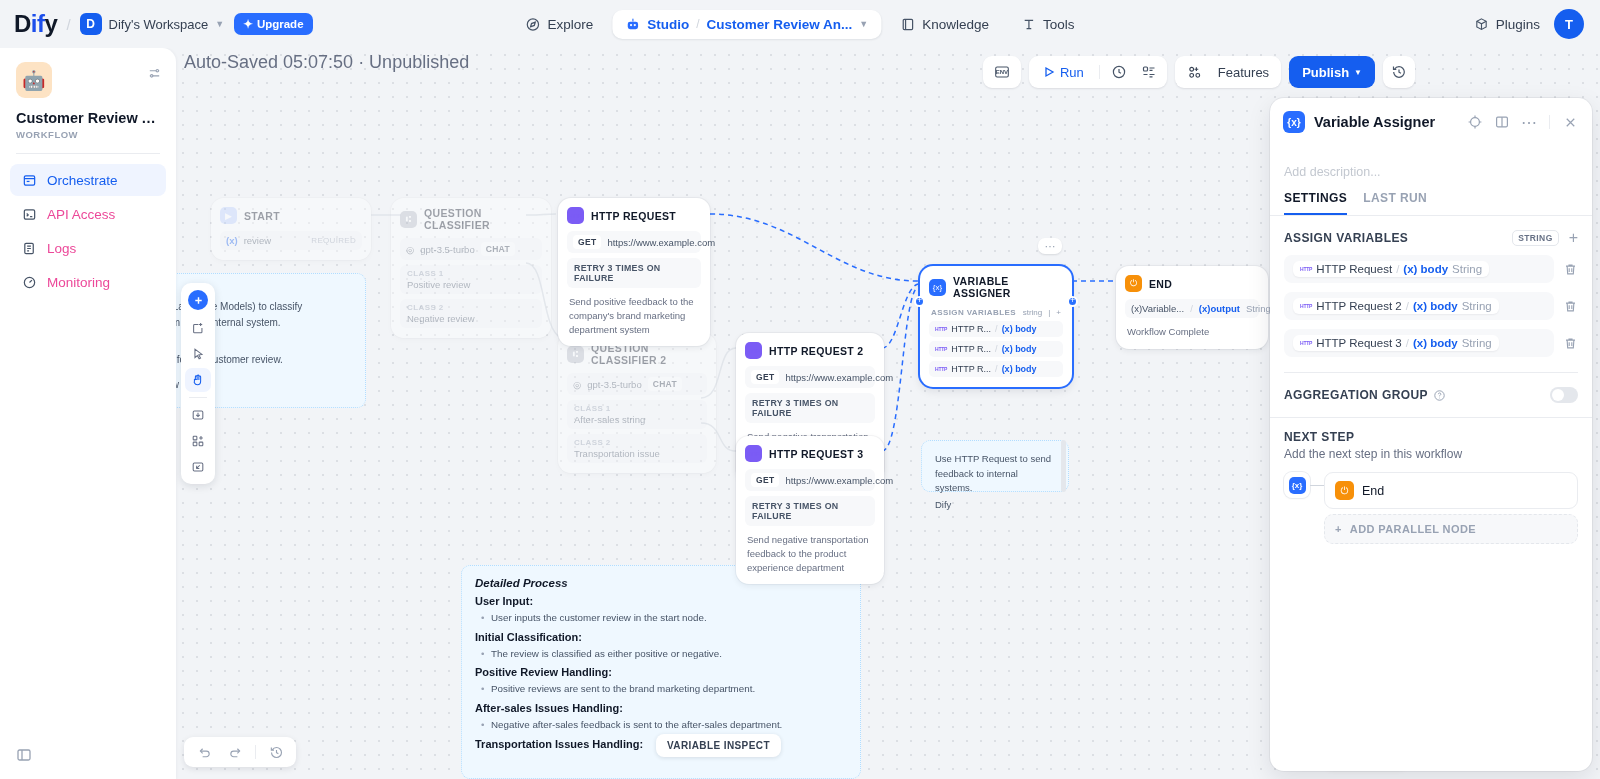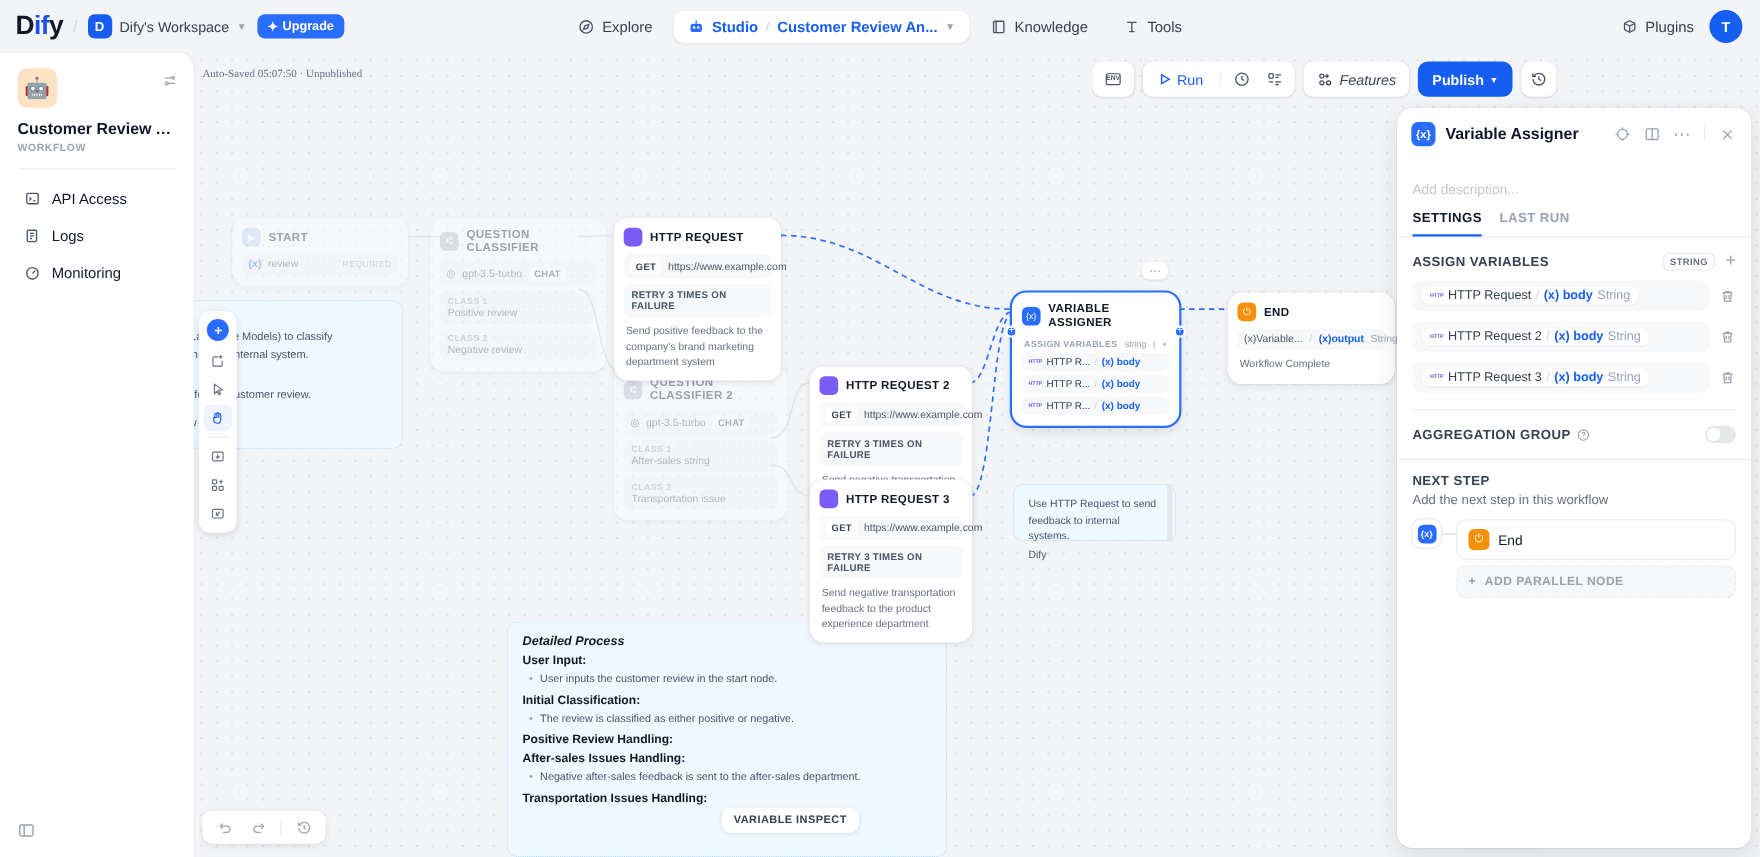--- a/index.html
+++ b/index.html
@@ -71,38 +71,37 @@
   }
   .app-title {
     margin-top: 12px; font-size: 14.5px; font-weight: 700; color: #101828;
     white-space: nowrap; overflow: hidden; text-overflow: ellipsis;
   }
   .app-type { margin-top: 3px; font-size: 9.5px; font-weight: 600; letter-spacing: .5px; color: #98a2b3; }
   .divider { height: 1px; background: #eaecf0; margin: 13px 16px 0 16px; }
   .nav-list { padding: 10px 10px 0 10px; display: flex; flex-direction: column; gap: 2px; }
   .side-item {
     display: flex; align-items: center; gap: 10px; padding: 8px 11px;
-    border-radius: 8px; font-size: 13.5px; color: #0f172a; cursor: pointer;
+    border-radius: 8px; font-size: 13.5px; color: #ec4899; cursor: pointer;
   }
   .side-item.active { background: #eff4ff; color: #155eef; font-weight: 500; }
   .side-item .ico { width: 16px; height: 16px; display: flex; align-items: center; justify-content: center; }
   .sidebar-foot { margin-top: auto; padding: 0 0 16px 16px; color: #98a2b3; }
 
   
   .canvas {
     position: absolute; top: 48px; left: 176px; width: 1424px; height: 731px;
     background-color: #f2f4f7;
     background-image: radial-gradient(circle, #dcdfe4 1px, transparent 1px);
     background-size: 14px 14px;
     overflow: hidden;
   }
   .autosave {
-    position: absolute; top: 14px; left: 8px; font-size: 10px; color: #676f83;
+    position: absolute; top: 4px; left: 8px; font-size: 18px; color: #676f83;
     z-index: 12;
-    font-family: Liberation Serif, serif;
   }
   
   .canvas-tools {
     position: absolute; top: 8px; right: 185px; display: flex; align-items: center; gap: 8px; z-index: 25;
   }
   .tool-pill {
     background: #fff; border-radius: 9px; box-shadow: 0 1px 2px rgba(16,24,40,.1);
     display: flex; align-items: center; height: 32px; padding: 0 4px; gap: 2px;
   }
   .env-btn {
@@ -113,22 +112,22 @@
     display: flex; align-items: center; gap: 5px; padding: 0 10px; height: 26px;
     color: #155eef; font-size: 13px; font-weight: 500; cursor: pointer; border-radius: 6px;
   }
   .vline { width: 1px; height: 14px; background: #eaecf0; margin: 0 3px; }
   .icon-btn {
     width: 28px; height: 26px; display: flex; align-items: center; justify-content: center;
     border-radius: 6px; cursor: pointer; color: #475467;
   }
   .features-btn {
     background: #fff; border-radius: 9px; box-shadow: 0 1px 2px rgba(16,24,40,.1);
-    height: 32px; display: flex; align-items: center; gap: 6px; padding: 0 12px;
-    font-size: 13px; color: #354052; cursor: pointer; font-style: italic;
+    height: 32px; display: flex; align-items: center; gap: 16px; padding: 0 12px;
+    font-size: 13px; color: #354052; cursor: pointer;
   }
   .publish-btn {
     background: #155eef; color: #fff; border-radius: 9px; height: 32px;
     display: flex; align-items: center; gap: 5px; padding: 0 13px;
     font-size: 13px; font-weight: 600; cursor: pointer;
   }
   .history-btn {
     background: #fff; border-radius: 9px; box-shadow: 0 1px 2px rgba(16,24,40,.1);
     width: 32px; height: 32px; display: flex; align-items: center; justify-content: center;
     color: #475467; cursor: pointer;
@@ -398,20 +397,30 @@
           <path d="M3 5h7M12 5h1M3 10.5h1M6 10.5h7"></path>
             <circle cx="11" cy="5" r="1.3"></circle>
             <circle cx="5" cy="10.5" r="1.3"></circle>
         </svg>
       </div>
       <div class="app-title">Customer Review Analysis...</div>
       <div class="app-type">WORKFLOW</div>
     </div>
     <div class="divider"></div>
     <div class="nav-list">
+      <div class="side-item active">
+        <span class="ico">
+          <svg width="15" height="15" viewBox="0 0 16 16" fill="none" stroke="#155eef" stroke-width="1.3">
+            <rect x="2.5" y="3" width="11" height="10" rx="1.5"></rect>
+              <path d="M2.5 6h11"></path>
+              <path d="M5 9h3"></path>
+          </svg>
+        </span>
+        <span>Orchestrate</span>
+      </div>
       <div class="side-item">
         <span class="ico">
           <svg width="15" height="15" viewBox="0 0 16 16" fill="none" stroke="#475467" stroke-width="1.3">
             <rect x="2.5" y="3" width="11" height="10" rx="1.5"></rect>
               <path d="M5 7l1.6 1.4L5 9.8M8.6 10.2h2.4"></path>
           </svg>
         </span>
         <span>API Access</span>
       </div>
       <div class="side-item">
@@ -685,20 +694,21 @@
       <div>
         <div class="note-h">User Input:</div>
         <div class="note-li">User inputs the customer review in the start node.</div>
       </div>
       <div>
         <div class="note-h">Initial Classification:</div>
         <div class="note-li">The review is classified as either positive or negative.</div>
       </div>
       <div>
         <div class="note-h">Positive Review Handling:</div>
+        <div class="note-li">Positive reviews are sent to the brand marketing department.</div>
       </div>
       <div>
         <div class="note-h">After-sales Issues Handling:</div>
         <div class="note-li">Negative after-sales feedback is sent to the after-sales department.</div>
       </div>
       <div>
         <div class="note-h">Transportation Issues Handling:</div>
 
       </div>
     </div>

